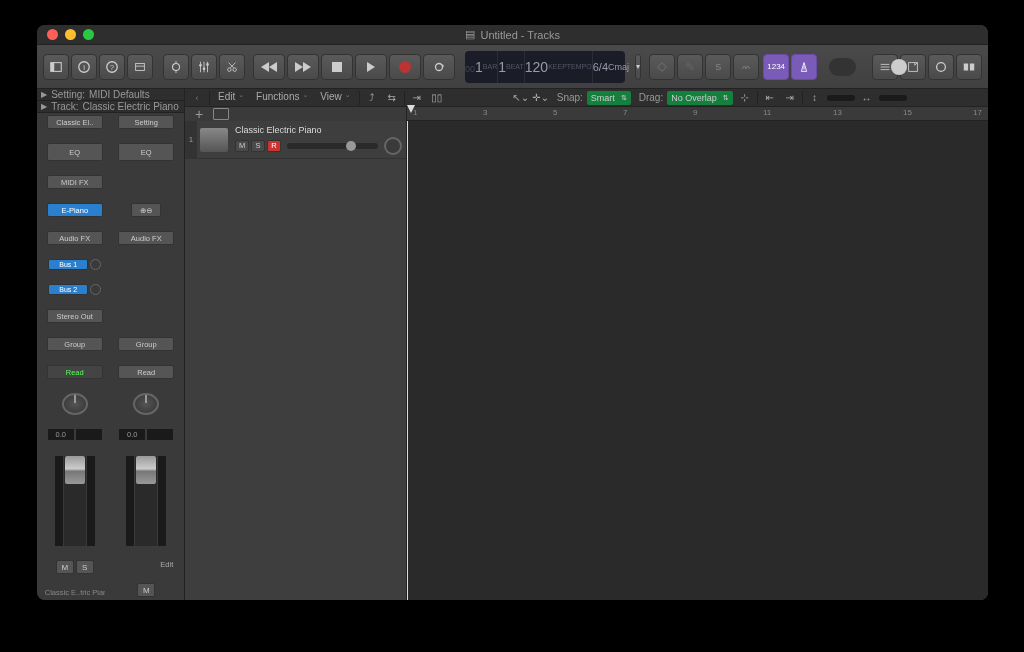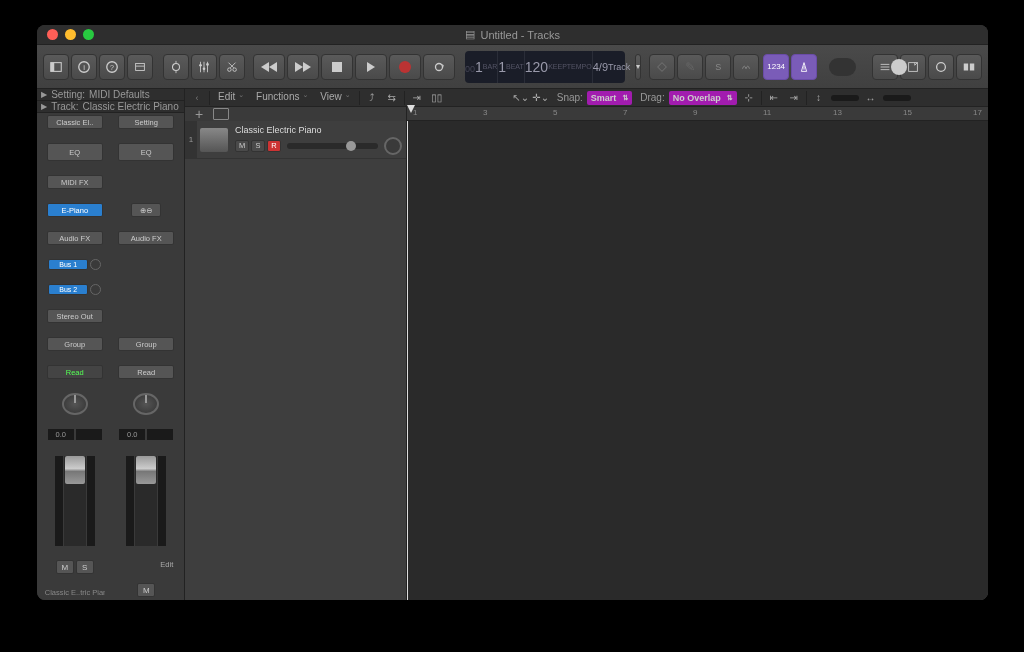--- a/index.html
+++ b/index.html
@@ -42,21 +42,21 @@
 .ms-row { display: flex; gap: 2px; }
 .ms { width: 18px; height: 14px; background: #555; border: 1px solid #333; border-radius: 2px; font-size: 8px; color: #ccc; display: flex; align-items: center; justify-content: center; cursor: pointer; }
 .strip-label { font-size: 7.5px; color: #888; white-space: nowrap; overflow: hidden; width: 60px; text-align: center; }
 .tracks-area { flex: 1; display: flex; flex-direction: column; background: #3a3a3a; }
 .track-toolbar { height: 18px; background: #2e2e2e; display: flex; align-items: center; padding: 0 4px; gap: 4px; color: #aaa; font-size: 10px; border-bottom: 1px solid #222; }
 .tt-btn { height: 14px; padding: 0 4px; display: flex; gap: 3px; cursor: pointer; }
 .tt-btn .chev { font-size: 7px; color: #777; }
 .tt-sep { width: 1px; height: 14px; background: #222; }
 .tt-icon { width: 16px; height: 14px; display: flex; align-items: center; justify-content: center; font-size: 10px; cursor: pointer; }
 .tt-label { font-size: 10px; color: #999; margin-left: 4px; }
-.tt-select { background: #a21caf; color: #ccc; font-size: 9px; padding: 1px 4px; border-radius: 2px; height: 14px; display: flex; align-items: center; gap: 6px; cursor: pointer; font-weight: bold; }
+.tt-select { background: #15803d; color: #ccc; font-size: 9px; padding: 1px 4px; border-radius: 2px; height: 14px; display: flex; align-items: center; gap: 6px; cursor: pointer; }
 .ruler-row { display: flex; height: 14px; }
 .hdr-ctrl { width: 222px; background: #3a3a3a; display: flex; align-items: center; padding: 0 6px; gap: 6px; border-right: 1px solid #222; }
 .plus { width: 16px; height: 14px; color: #999; font-size: 14px; display: flex; align-items: center; justify-content: center; cursor: pointer; }
 .box-ico { width: 16px; height: 12px; border: 1px solid #888; border-radius: 1px; cursor: pointer; }
 .ruler { flex: 1; background: #3a3a3a; position: relative; color: #888; font-size: 8px; border-bottom: 1px solid #222; }
 .ruler .tick { position: absolute; top: 1px; }
 .playhead { position: absolute; left: 0; top: -2px; width: 8px; height: 10px; }
 .playhead::before { content:''; position: absolute; width: 0; height: 0; border-left: 4px solid transparent; border-right: 4px solid transparent; border-top: 8px solid #ddd; left: 0; }
 .arrange { flex: 1; display: flex; }
 .track-headers { width: 222px; background: #3e3e3e; border-right: 1px solid #222; }
@@ -192,22 +192,22 @@
       <div class="lcd-seg">
           <div class="lcd-big">1</div>
           <div class="lcd-sm">BEAT</div>
         </div>
       <div class="lcd-seg">
           <div class="lcd-big">120</div>
           <div class="lcd-sm">KEEP</div>
           <div class="lcd-sm">TEMPO</div>
         </div>
       <div class="lcd-seg">
-          <div class="lcd-big" style="font-size:11px">4/9</div>
-          <div style="font-size:9px;color:#99a">Track</div>
+          <div class="lcd-big" style="font-size:11px">6/4</div>
+          <div style="font-size:9px;color:#99a">Cmaj</div>
         </div>
     </div>
     <div class="tb-btn" style="width:16px;font-size:8px">▾</div>
 
     <div class="tb-group" style="margin-left:4px">
       <div class="tb-btn" style="color:#666">
           <svg viewBox="0 0 16 16">
             <path d="M8 3 L13 8 L8 13 L3 8 Z" fill="none" stroke="#777"></path>
           </svg>
         </div>

